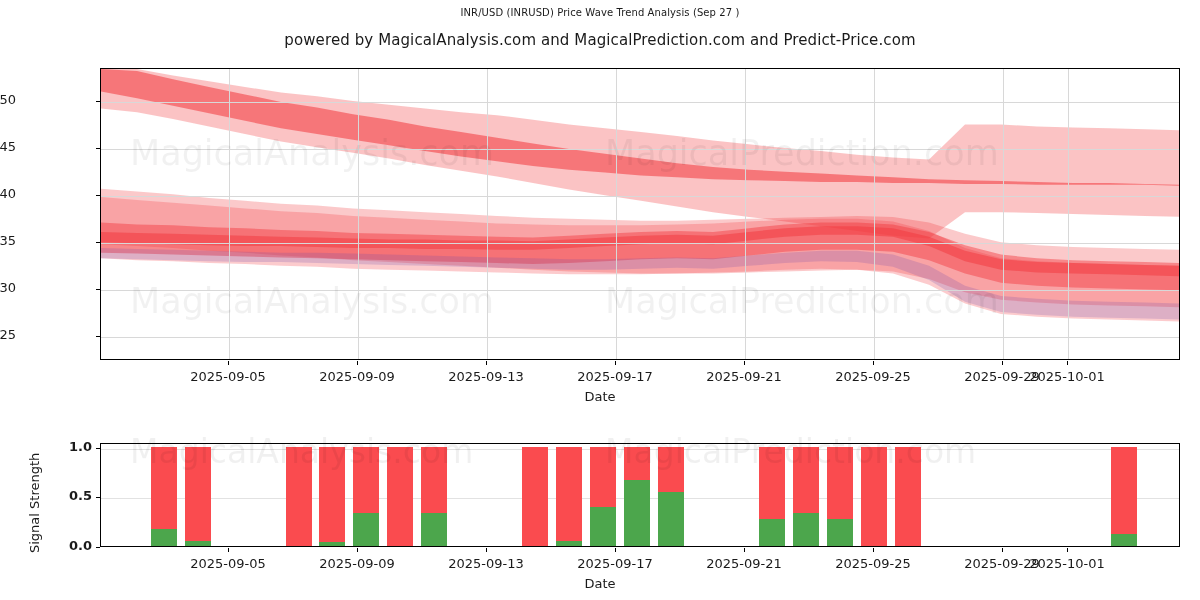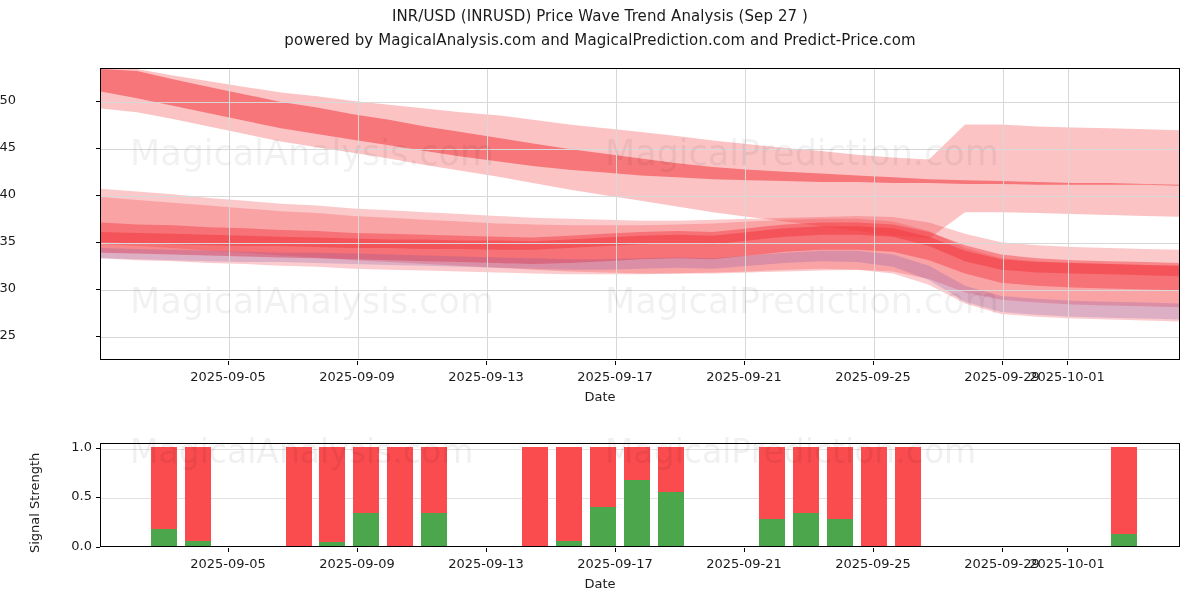--- a/index.html
+++ b/index.html
@@ -6,21 +6,21 @@
   html, body {
     margin: 0; padding: 0;
     width: 1200px; height: 600px;
     background: #ffffff;
     font-family: "DejaVu Sans", "Liberation Sans", sans-serif;
   }
   #root { position: relative; width: 1200px; height: 600px; overflow: hidden; background:#fff; }
 
   .title-main {
     position: absolute; left: 0; top: 7px; width: 1200px;
-    text-align: center; font-size: 15px; color: #1a1a1a; letter-spacing: 0.1px;
+    text-align: center; font-size: 10px; color: #1a1a1a; letter-spacing: 0.1px;
   }
   .title-sub {
     position: absolute; left: 0; top: 31px; width: 1200px;
     text-align: center; font-size: 15px; color: #1a1a1a; letter-spacing: 0.1px;
   }
 
   
   #panel-price {
     position: absolute; left: 100px; top: 68px; width: 1080px; height: 292px;
     border: 1px solid #000; background: #fff; overflow: hidden;
@@ -58,21 +58,21 @@
     border: 1px solid #000; background: transparent; overflow: hidden;
   }
   #panel-bars .gridh { position: absolute; height: 1px; left: 0; right: 0; background: #e2e2e2; }
   .ylabel-signal {
     position: absolute; left: 27px; top: 553px;
     transform: rotate(-90deg); transform-origin: 0 0;
     font-size: 13px; color: #1a1a1a; white-space: nowrap;
   }
   .ytick-bars {
     position: absolute; width: 60px; text-align: right; left: 32px;
-    font-size: 13px; color: #1a1a1a; white-space: nowrap;
+    font-size: 13px; color: #1a1a1a; white-space: nowrap; font-weight: bold;
   }
   .ytickmark-bars { position: absolute; width: 4px; height: 1px; background: #000; left: 96px; }
   .xtick-bars {
     position: absolute; font-size: 13px; color: #1a1a1a; white-space: nowrap;
     transform: translateX(-50%); top: 556px;
   }
   .xtickmark-bars { position: absolute; width: 1px; height: 4px; background: #000; top: 548px; }
   .xaxis-label-bars {
     position: absolute; left: 0; top: 576px; width: 1200px; text-align: center;
     font-size: 13px; color: #1a1a1a;

